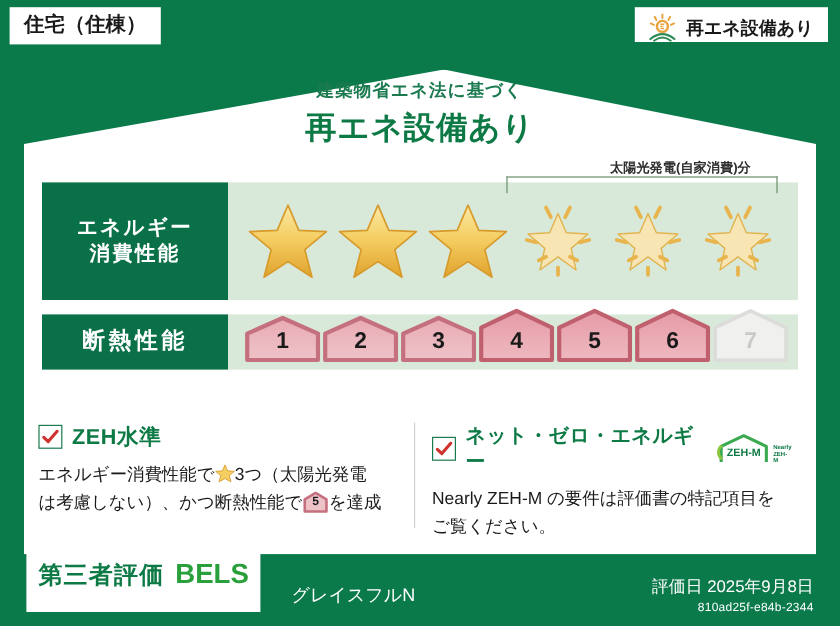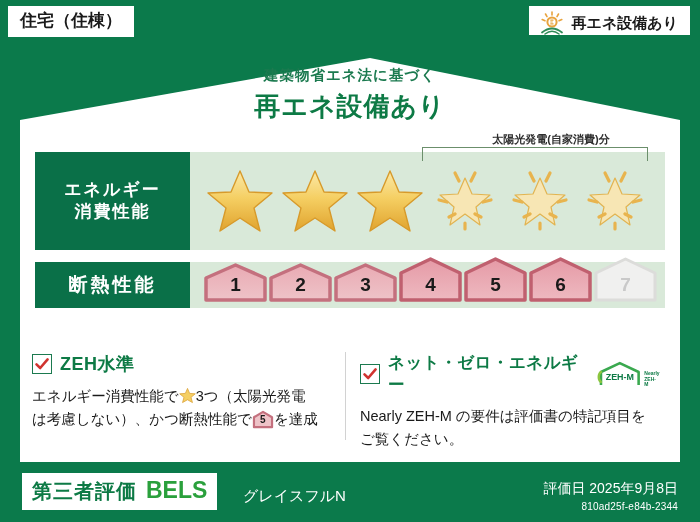--- a/index.html
+++ b/index.html
@@ -52,21 +52,21 @@
   #row-insul .row-label{font-size:19px;letter-spacing:3px;}
 
   
   .stars{position:absolute;left:0;top:0;width:100%;height:100%;
     display:flex;align-items:center;padding-left:14px;box-sizing:border-box;gap:3px;}
   .star-cell{width:72px;height:72px;position:relative;flex:0 0 auto;}
   .star-cell svg{width:72px;height:72px;display:block;}
 
   
   .solar-note{
-    position:absolute;left:245px;top:-20px;width:232px;text-align:center;
+    position:absolute;left:261px;top:-20px;width:232px;text-align:center;
     font-size:11px;color:#2e2e2e;font-weight:bold;white-space:nowrap;
   }
   .solar-bracket{
     position:absolute;left:232px;top:-5px;width:226px;height:14px;
     border:1.5px solid #6b8f6b;border-bottom:none;box-sizing:border-box;
   }
 
   
   .houses{position:absolute;left:0;top:0;width:100%;height:100%;
     display:flex;align-items:flex-end;padding-left:14px;padding-bottom:6px;box-sizing:border-box;gap:2px;}
@@ -101,21 +101,21 @@
   .zehm-logo svg{display:block;}
   .zehm-sub{font-size:5px;font-weight:bold;color:#0d7a45;line-height:1.05;text-align:left;}
 
   
   .col-divider{position:absolute;left:345px;top:352px;width:1px;height:88px;background:#d2d2d2;}
 
   
   .footer{position:absolute;left:0;bottom:0;width:700px;height:60px;}
   .bels-box{
     position:absolute;left:22px;bottom:12px;background:#ffffff;
-    padding:4px 10px 5px 10px;display:flex;align-items:baseline;gap:9px;
+    padding:4px 10px 17px 10px;display:flex;align-items:baseline;gap:9px;
   }
   .bels-jp{font-size:20px;font-weight:bold;color:#0d7a45;letter-spacing:1px;}
   .bels-en{font-size:23px;font-weight:bold;color:#2aa03c;letter-spacing:0px;}
   .bldg-name{position:absolute;left:243px;bottom:16px;color:#ffffff;font-size:15px;}
   .footer-right{position:absolute;right:22px;bottom:10px;text-align:right;color:#ffffff;}
   .eval-date{font-size:14px;}
   .eval-id{font-size:10px;margin-top:3px;letter-spacing:0.2px;}
 </style>
 </head>
 <body>

